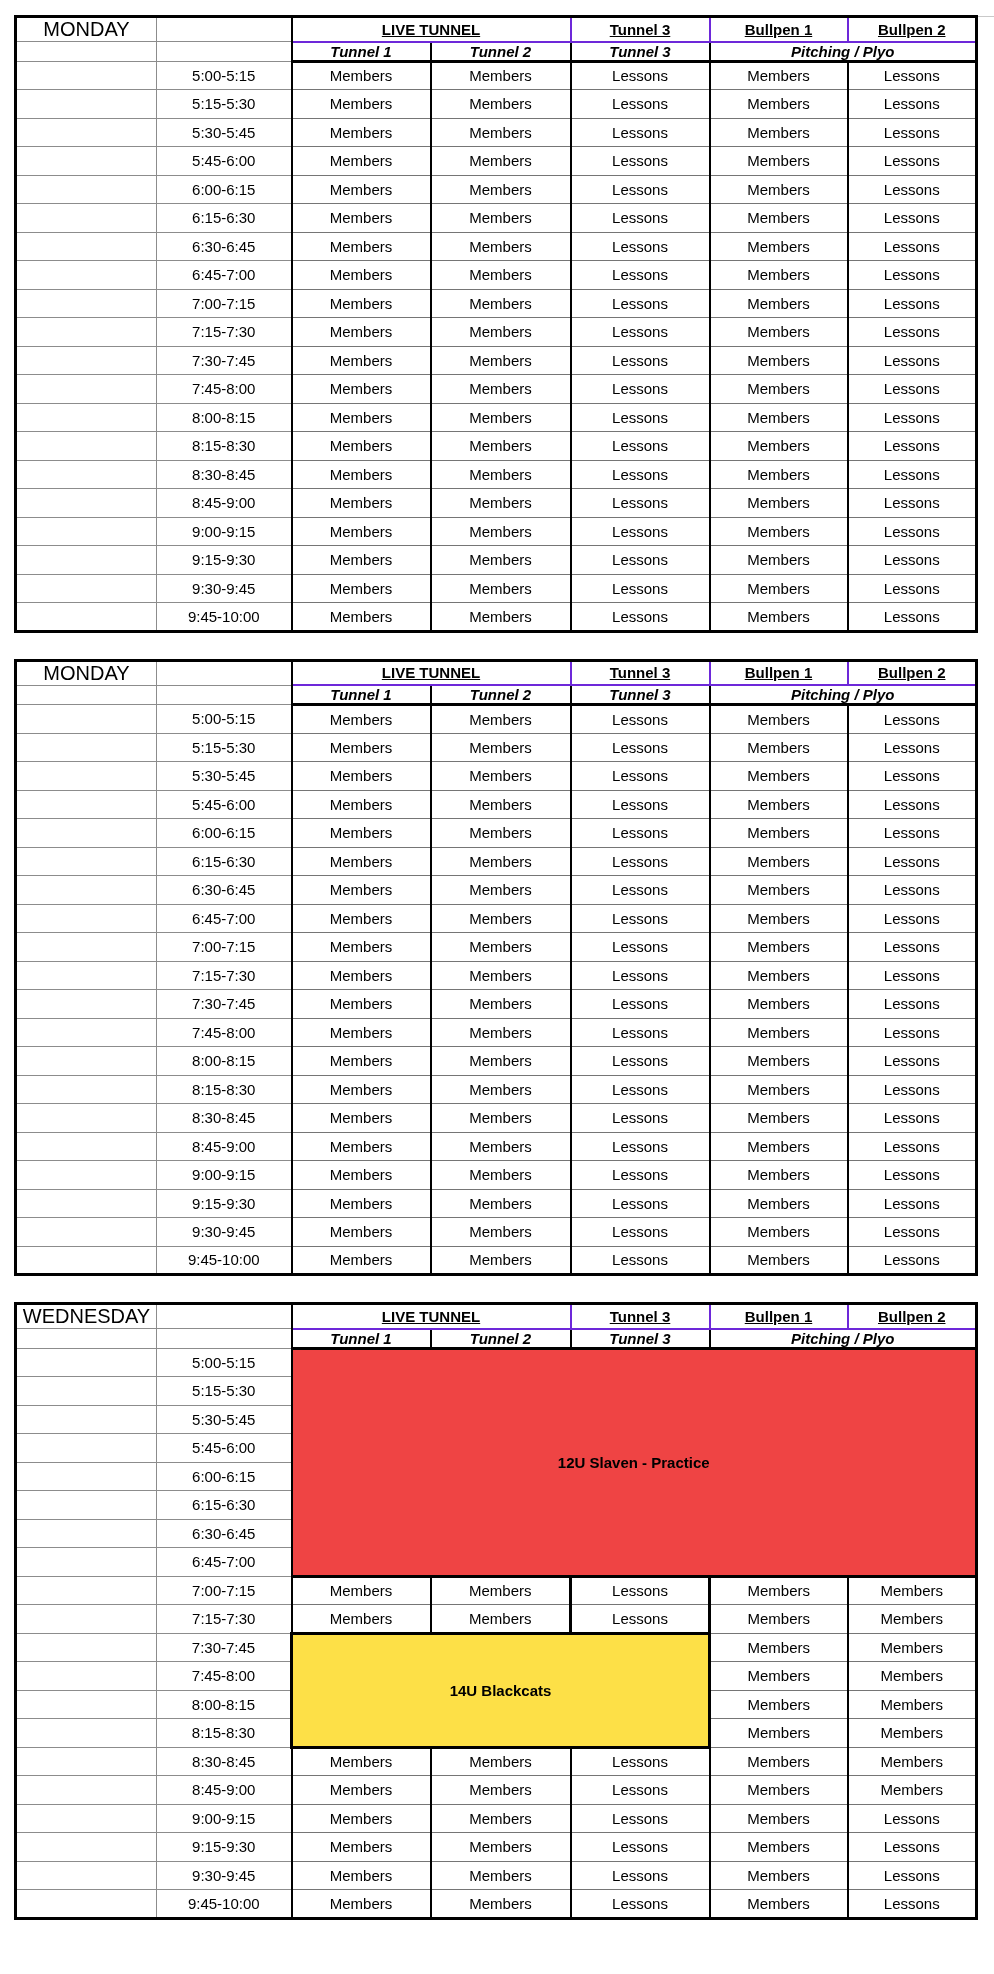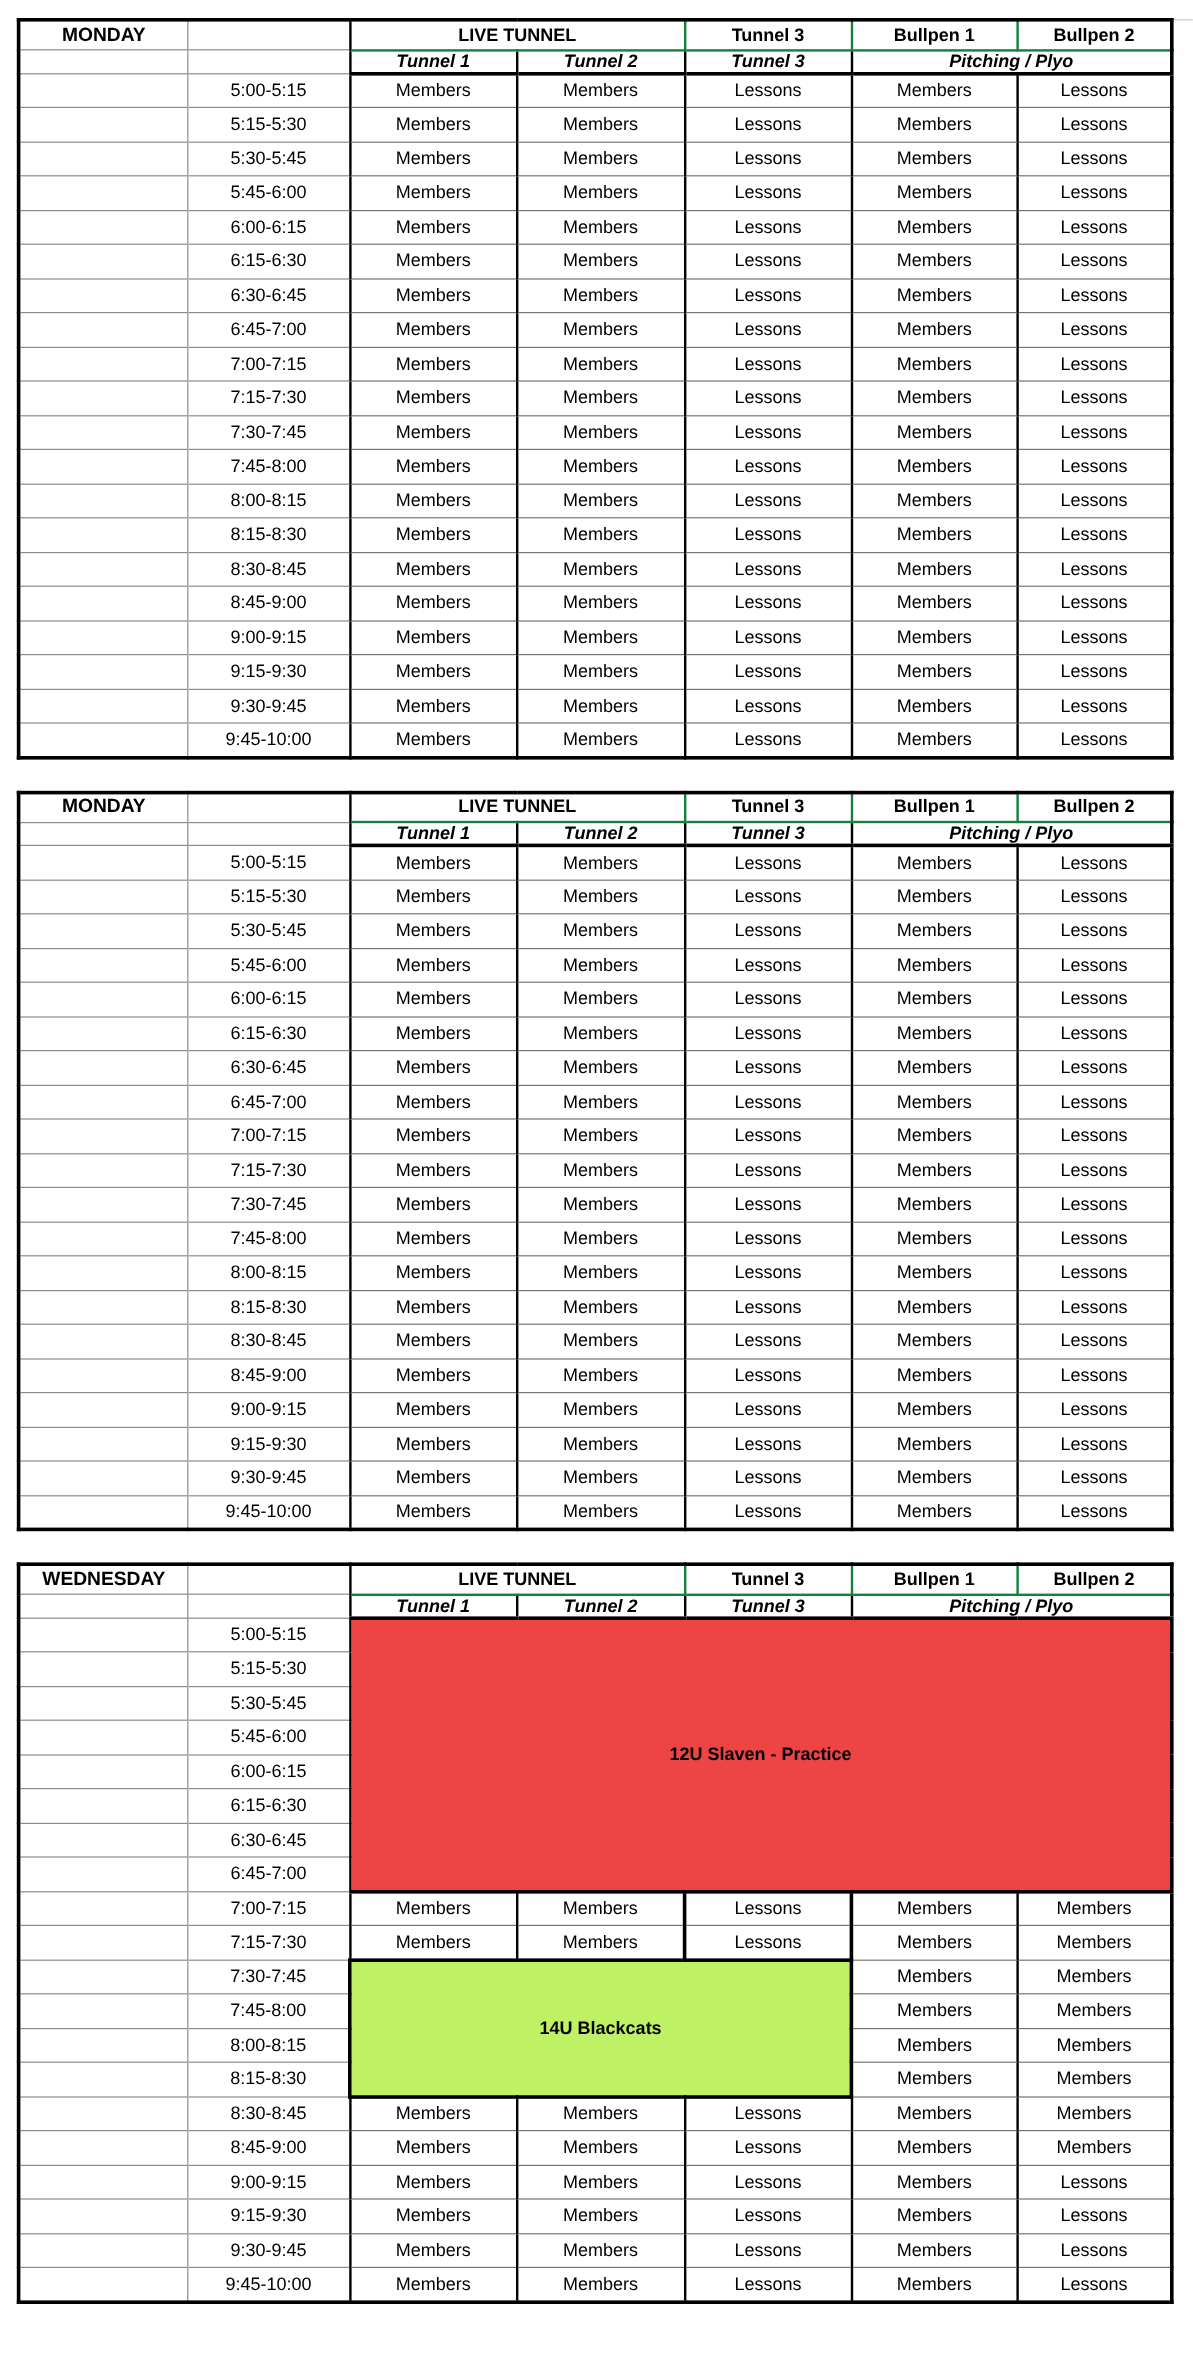--- a/index.html
+++ b/index.html
@@ -21,23 +21,23 @@
 
   th, td {
     padding:0 2px; text-align:center; vertical-align:middle;
     overflow:hidden; white-space:nowrap; font-size:15px;
   }
   thead tr.r1 { height:25px; }
   thead tr.r2 { height:16px; }
   tbody tr    { height:28.5px; }
 
   
-  th.dayhead   { font-weight:bold; font-size:16px; border-right:1px solid #8c8c8c; border-bottom:1px solid #8c8c8c; }
+  th.dayhead   { font-weight:normal; font-size:20px; border-right:1px solid #8c8c8c; border-bottom:1px solid #8c8c8c; }
   th.emptyhead { border-right:2px solid #000; border-bottom:1px solid #8c8c8c; }
-  th.ghead     { font-weight:bold; border:2px solid #15803d; }
+  th.ghead     { font-weight:bold; border:2px solid #6d28d9;text-decoration:underline; }
 
   
   th.dayhead2   { border-right:1px solid #8c8c8c; border-bottom:1px solid #8c8c8c; }
   th.emptyhead2 { border-right:2px solid #000; border-bottom:1px solid #8c8c8c; }
   th.shead      { font-weight:bold; font-style:italic; border:2px solid #000; border-bottom:3px solid #000; }
 
   
   td.daycol  { border-top:1px solid #8c8c8c; border-right:1px solid #8c8c8c; }
   td.timecol { border-top:1px solid #8c8c8c; border-right:2px solid #000; font-weight:normal; }
   td.act     { border-top:1px solid #757575; border-left:2px solid #000; border-right:2px solid #000; }
@@ -556,21 +556,21 @@
           <td class="timecol">7:15-7:30</td>
           <td class="act">Members</td>
           <td class="act">Members</td>
           <td class="act obox obox-bottom">Lessons</td>
           <td class="act">Members</td>
           <td class="act">Members</td>
         </tr>
         <tr>
           <td class="daycol"></td>
           <td class="timecol">7:30-7:45</td>
-          <td class="merge merge-left" colspan="3" rowspan="4" style="background: #bef264;">14U Blackcats</td>
+          <td class="merge merge-left" colspan="3" rowspan="4" style="background: #fde047;">14U Blackcats</td>
           <td class="act">Members</td>
           <td class="act">Members</td>
         </tr>
         <tr>
           <td class="daycol"></td>
           <td class="timecol">7:45-8:00</td>
           <td class="act">Members</td>
           <td class="act">Members</td>
         </tr>
         <tr>

